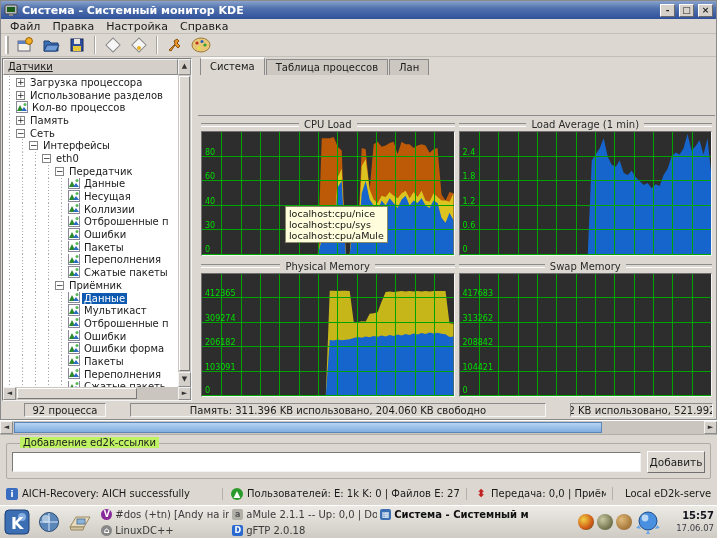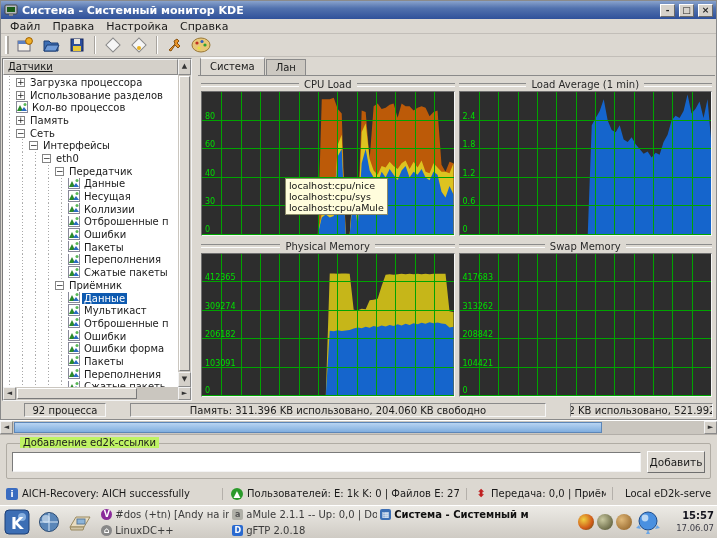--- a/index.html
+++ b/index.html
@@ -38,21 +38,21 @@
   .vscroll{width:13px;display:flex;flex-direction:column;background:#cac6bf;}
   .vthumb{flex:1;margin:1px;background:#dcd8d1;border:1px solid;border-color:#fff #7a7a7a #7a7a7a #fff;}
   .hscroll{height:13px;display:flex;background:#cac6bf;}
   .hthumb{width:120px;margin:1px;background:#dcd8d1;border:1px solid;border-color:#fff #7a7a7a #7a7a7a #fff;}
   .splitter{width:6px;}
   
   .rightpane{flex:1;display:flex;flex-direction:column;min-width:0;}
   .tabbar{height:17px;display:flex;align-items:flex-end;padding-left:2px;}
   .tab{padding:2px 9px;font-size:10px;background:#ccc8c1;border:1px solid #8a8a8a;border-bottom:none;margin-right:1px;}
   .tab.active{background:#dcd8d1;padding-bottom:3px;border-top:2px solid #f8f8f8;font-weight:normal;}
-  .worksheet{flex:1;display:grid;grid-template-columns:1fr 1fr;grid-template-rows:1fr 1fr;gap:4px;padding:2px 3px 4px 3px;border-top:1px solid #8a8a8a;background:#dcd8d1;min-height:0;}
+  .worksheet{flex:1;display:grid;grid-template-columns:1fr 1fr;grid-template-rows:1fr 1fr;gap:4px;padding:2px 3px 4px 3px;border-top:1px solid #8a8a8a;background:#dcd8d1;min-height:0;margin-top:40px;}
   .chart-panel{display:flex;flex-direction:column;min-height:0;}
   .panel-title{display:flex;align-items:center;gap:5px;height:13px;font-size:10px;color:#2a2a2a;}
   .panel-title::before,.panel-title::after{content:"";flex:1;height:2px;border-top:1px solid #8c8c8c;border-bottom:1px solid #fbfbfb;}
   .plot{position:relative;flex:1;background:#2d2d2d;border:1px solid;border-color:#6f6f6f #f6f6f6 #f6f6f6 #6f6f6f;overflow:hidden;}
   .plot svg{position:absolute;inset:0;width:100%;height:100%;}
   .vline{position:absolute;top:0;bottom:0;width:1px;background:#00a400;}
   .hline{position:absolute;left:0;right:0;height:1px;background:#00a400;}
   .ytick{position:absolute;left:3px;font-size:8px;color:#00e000;line-height:8px;}
   .cpu-tip{position:absolute;left:33%;top:60%;background:#fffddc;border:1px solid #8a8a6a;padding:1px 3px;font-size:9.5px;color:#111;line-height:11px;z-index:5;}
   
@@ -470,20 +470,21 @@
           <div style="flex:1"></div>
           <div class="sbtn" style="line-height:11px;">►</div>
         </div>
       </div>
 
       <div class="splitter"></div>
 
       <div class="rightpane">
         <div class="tabbar">
           <span class="tab active">Система</span>
+          <span class="tab">Таблица процессов</span>
           <span class="tab">Лан</span>
         </div>
         <div class="worksheet">
           <div class="chart-panel">
             <div class="panel-title">
                 <span>CPU Load</span>
               </div>
             <div class="plot">
                 <svg viewBox="0 0 63 100" preserveAspectRatio="none">
                   <path d="M0,100 L0,100.00 L1,100.00 L2,100.00 L3,100.00 L4,100.00 L5,100.00 L6,100.00 L7,100.00 L8,100.00 L9,100.00 L10,100.00 L11,100.00 L12,100.00 L13,100.00 L14,100.00 L15,100.00 L16,100.00 L17,100.00 L18,100.00 L19,100.00 L20,100.00 L21,100.00 L22,100.00 L23,100.00 L24,100.00 L25,100.00 L26,100.00 L27,100.00 L28,100.00 L29,100.00 L30,5.00 L31,5.00 L32,5.00 L33,4.00 L34,12.00 L35,15.00 L36,100.00 L37,100.00 L38,60.00 L39,92.00 L40,13.00 L41,14.00 L42,47.00 L43,10.00 L44,8.00 L45,12.00 L46,11.00 L47,9.00 L48,8.00 L49,18.00 L50,8.00 L51,10.00 L52,10.00 L53,13.00 L54,11.00 L55,10.00 L56,11.00 L57,17.00 L58,14.00 L59,13.00 L60,51.00 L61,56.00 L62,49.00 L63,50.00 L63,100 Z" fill="#bc5a08"></path>

